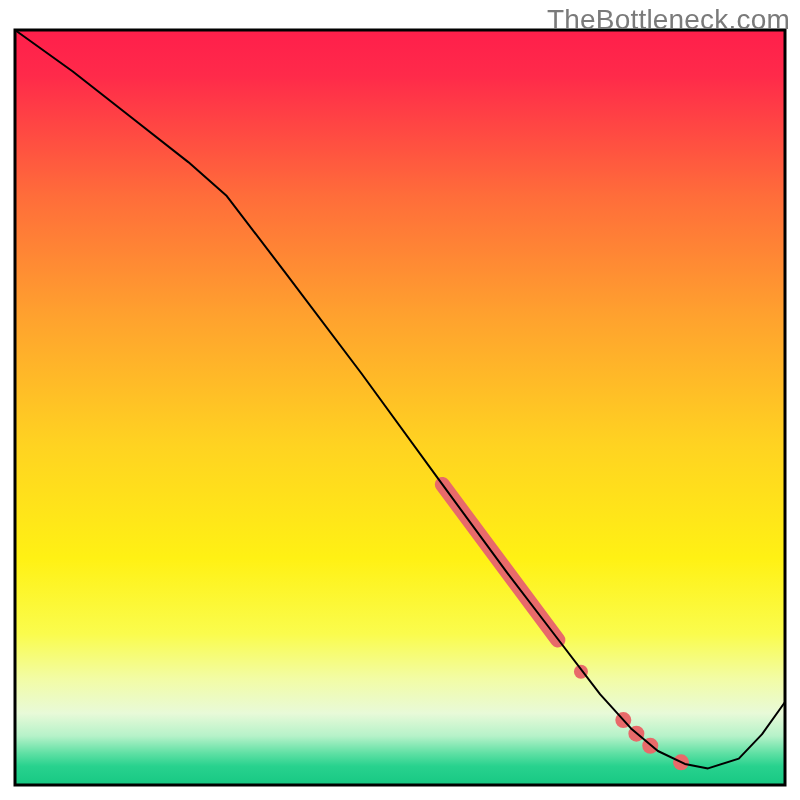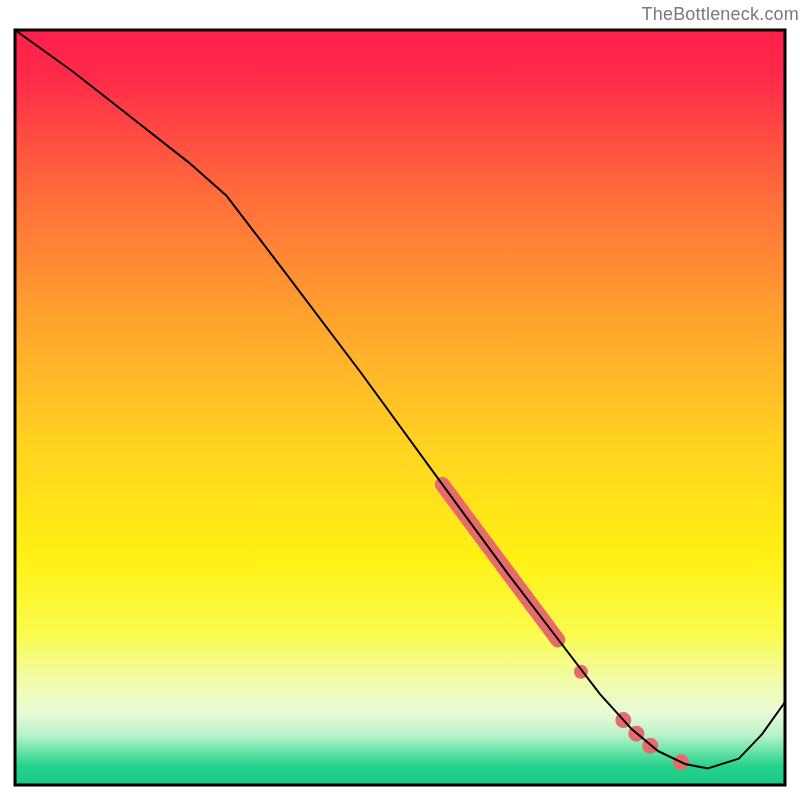--- a/index.html
+++ b/index.html
@@ -11,23 +11,23 @@
     overflow: hidden;
   }
   .chart-container {
     position: relative;
     width: 800px;
     height: 800px;
   }
   .watermark {
     position: absolute;
     top: 4px;
-    right: 1px;
+    right: 10px;
     font-family: Arial, Helvetica, sans-serif;
-    font-size: 18px;
+    font-size: 28px;
     color: #7a7a7a;
     z-index: 10;
     letter-spacing: 0.2px;
   }
   svg {
     display: block;
   }
 </style>
 </head>
 <body>

